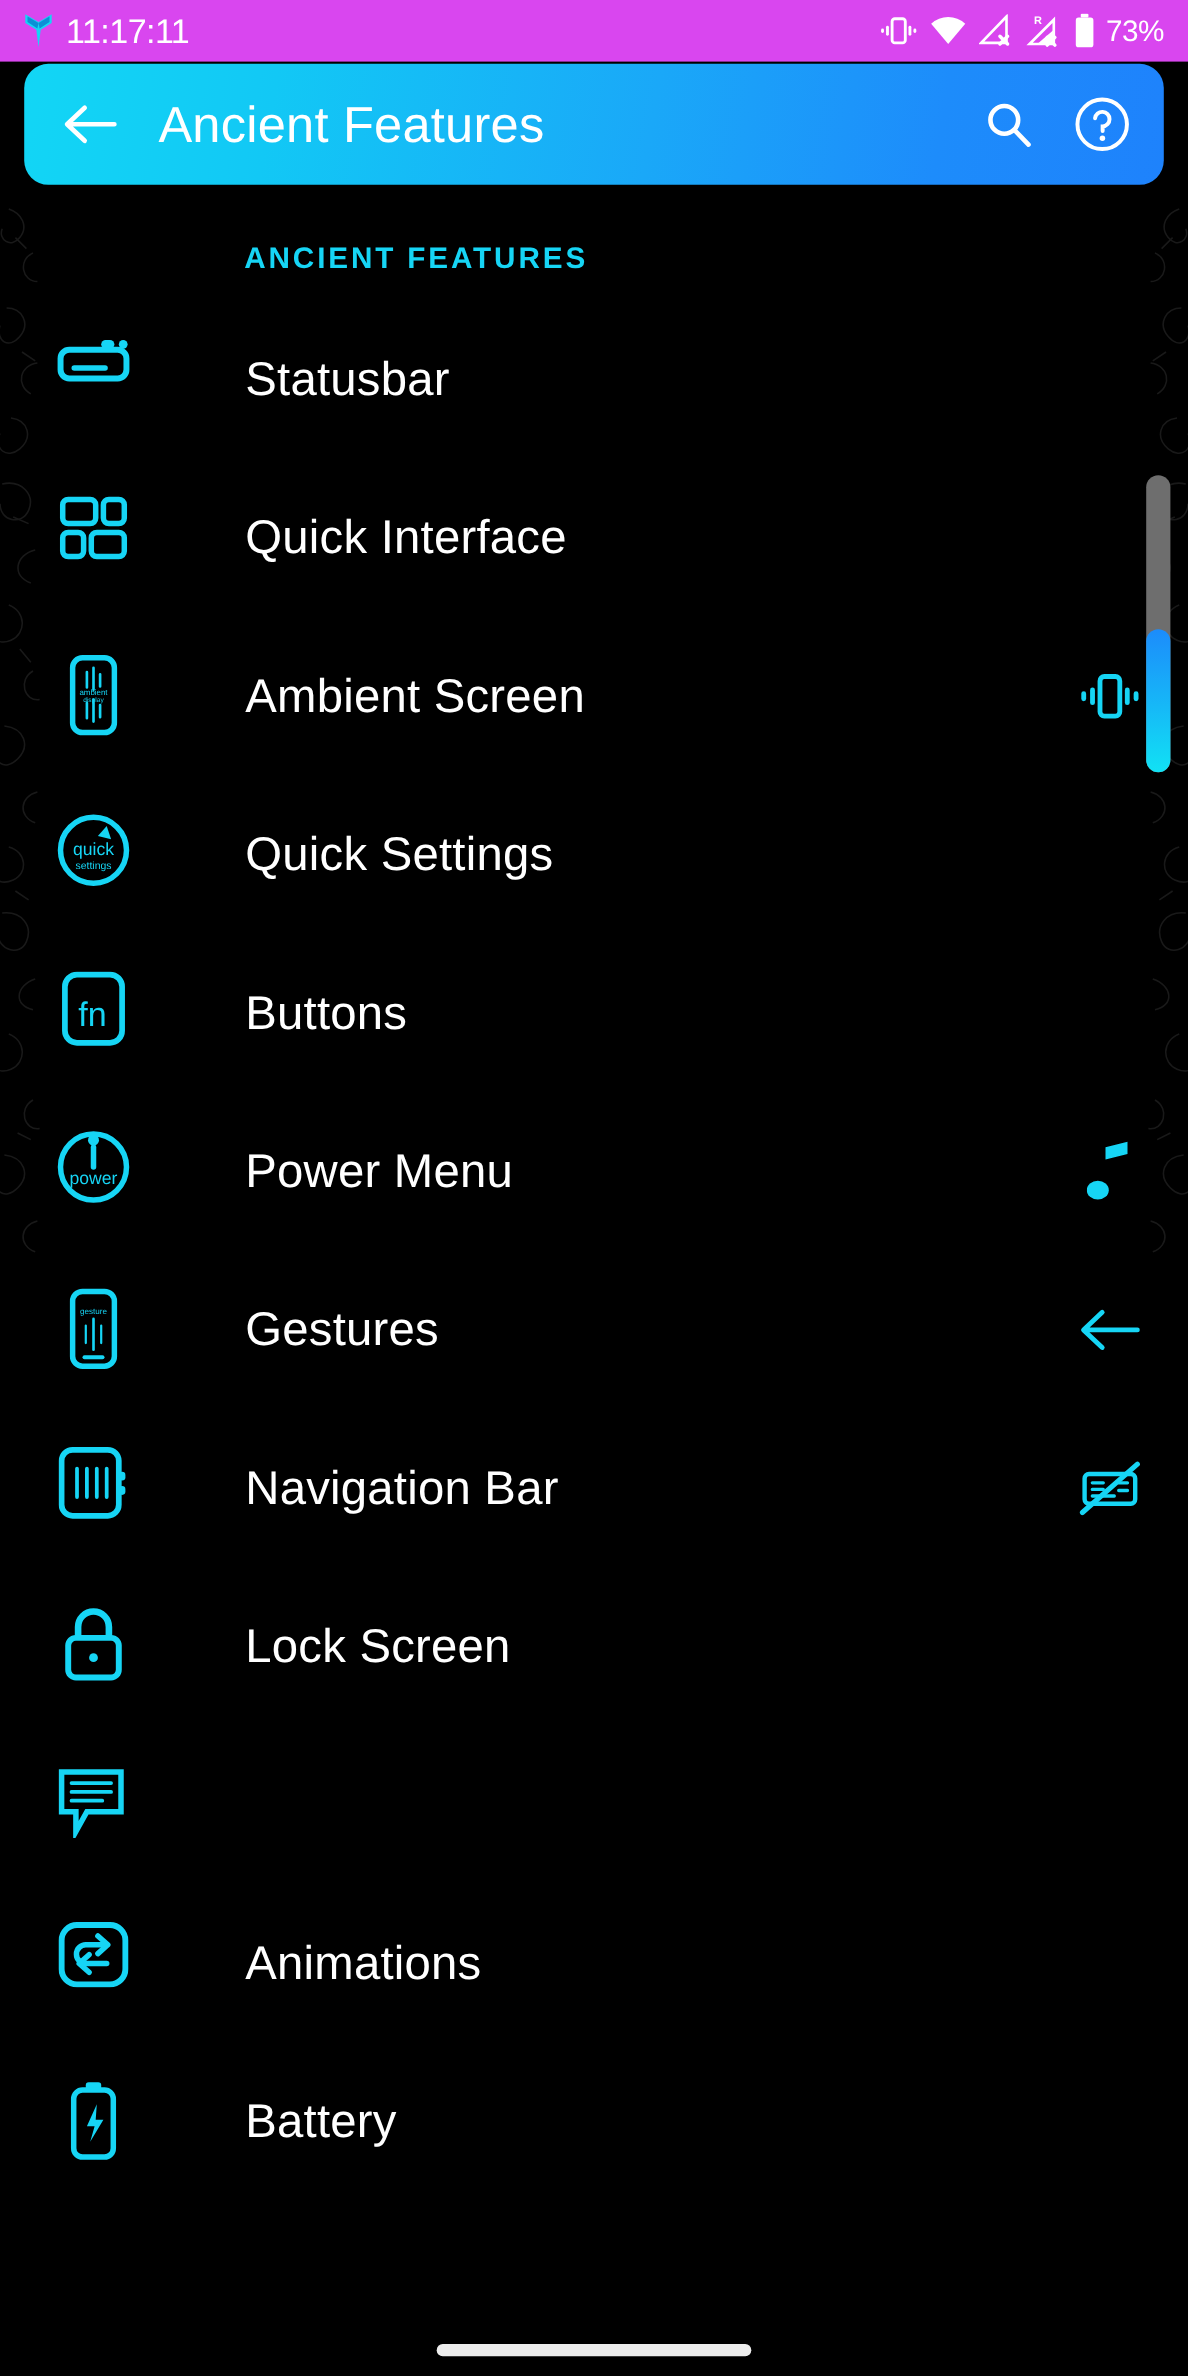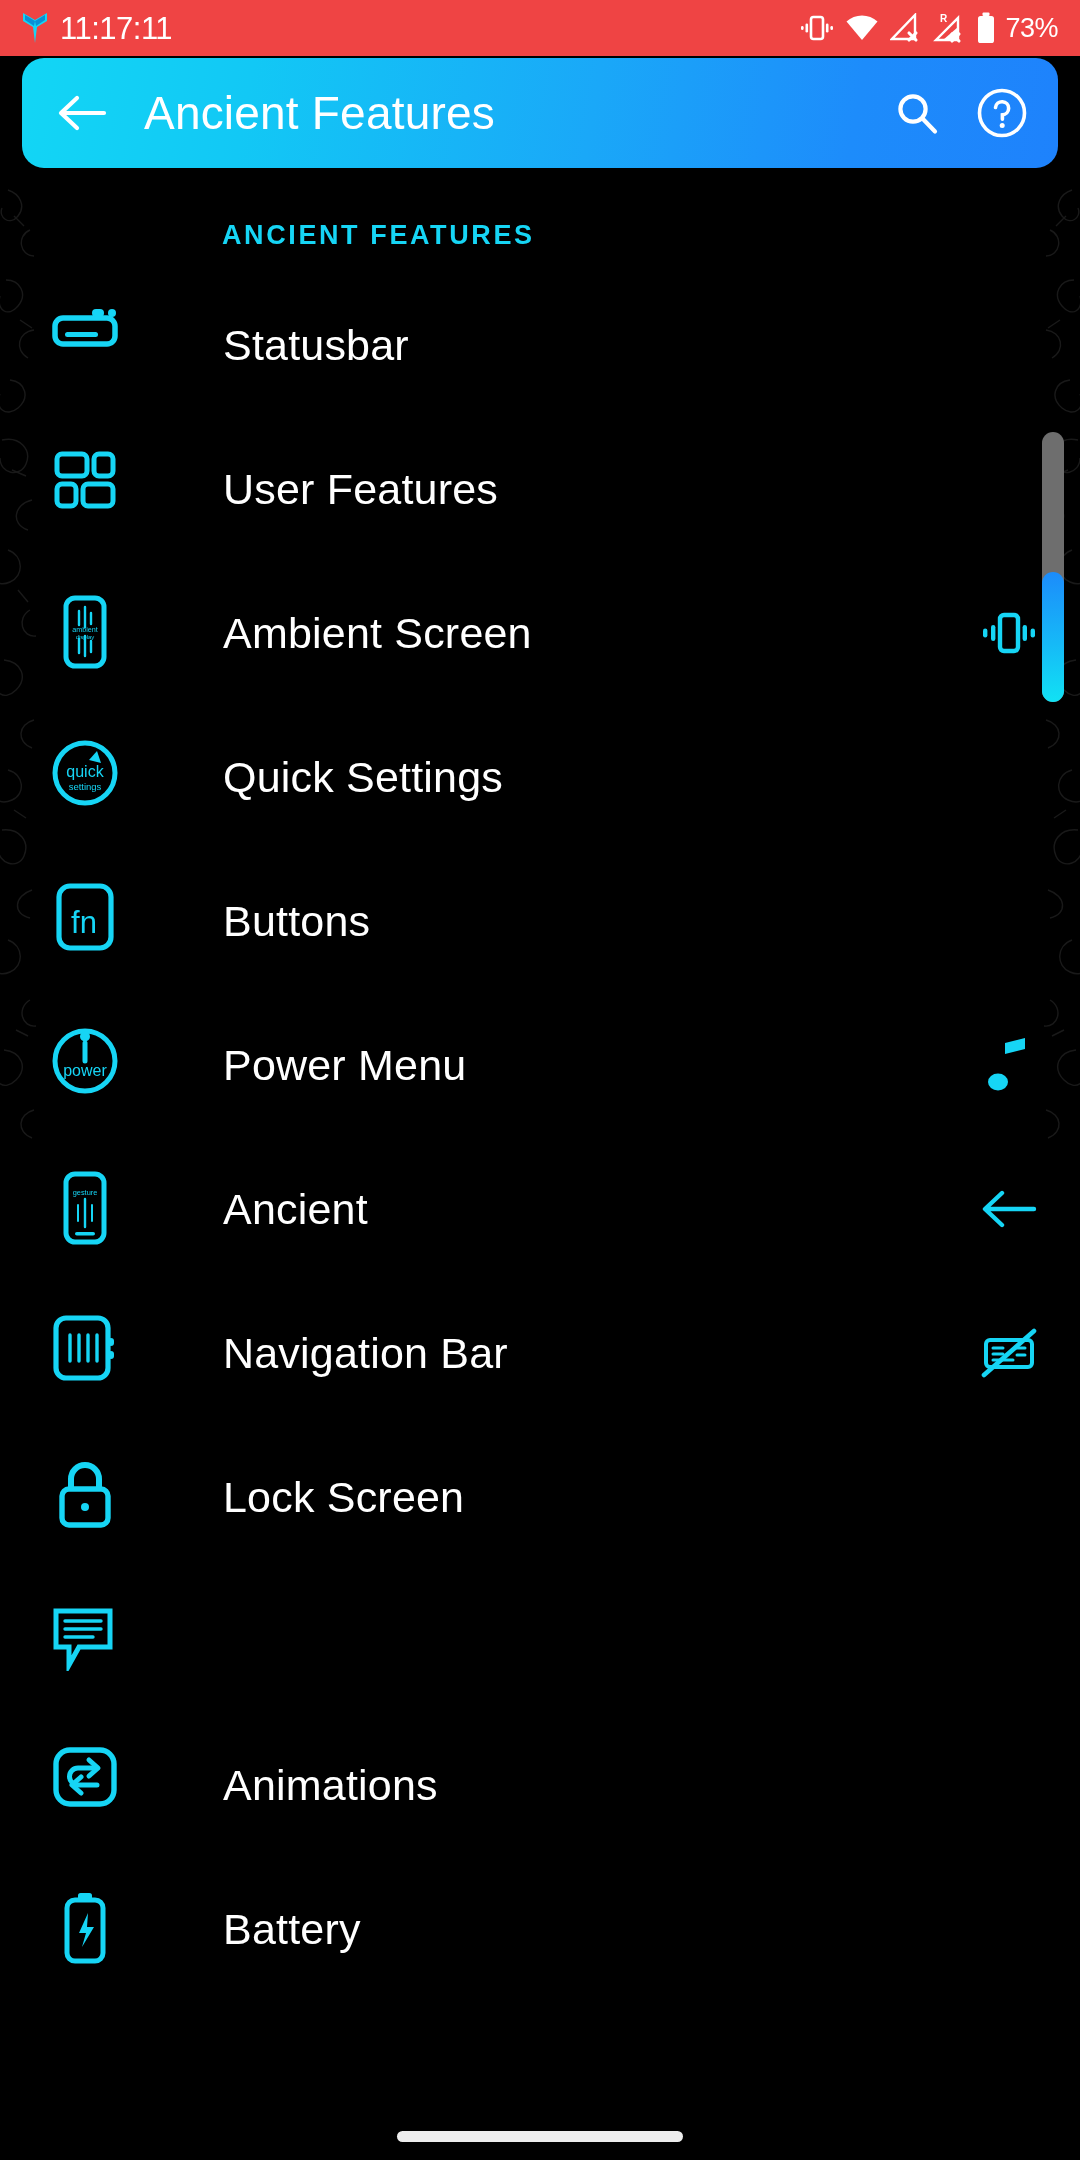--- a/index.html
+++ b/index.html
@@ -16,21 +16,21 @@
     position:absolute; top:170px; bottom:0; width:40px;
     opacity:0.5; pointer-events:none; z-index:0;
   }
   .edge-pattern.left { left:0; }
   .edge-pattern.right { right:0; }
 
   
   #statusbar {
     position:absolute; top:0; left:0; width:1080px; height:56px;
     display:flex; align-items:center; z-index:30;
-    padding:0 22px 0 20px; background:#ef4444;
+    padding:0 22px 0 20px; background:#d946ef;
   }
   #sb-left { display:flex; align-items:center; gap:10px; }
   #sb-logo { width:30px; height:34px; display:block; }
   #sb-clock {
     color:#fff; font-size:31px; letter-spacing:-0.5px;
     font-family:"Liberation Sans", sans-serif; line-height:1;
   }
   #sb-right {
     margin-left:auto; display:flex; align-items:center; gap:11px;
   }
@@ -241,21 +241,21 @@
 
       <div class="row">
         <div class="row-icon">
           <svg width="62" height="58" viewBox="0 0 62 58">
             <rect x="3" y="3" width="30" height="22" rx="5" fill="none" stroke="#16D5F5" stroke-width="5"></rect>
             <rect x="40" y="3" width="19" height="22" rx="5" fill="none" stroke="#16D5F5" stroke-width="5"></rect>
             <rect x="3" y="33" width="19" height="22" rx="5" fill="none" stroke="#16D5F5" stroke-width="5"></rect>
             <rect x="29" y="33" width="30" height="22" rx="5" fill="none" stroke="#16D5F5" stroke-width="5"></rect>
           </svg>
         </div>
-        <span class="row-label">User Features</span>
+        <span class="row-label">Quick Interface</span>
         <div class="row-accessory empty"></div>
       </div>
 
       <div class="row">
         <div class="row-icon">
           <svg width="44" height="74" viewBox="0 0 44 74">
             <rect x="3" y="3" width="38" height="68" rx="9" fill="none" stroke="#16D5F5" stroke-width="5"></rect>
             <path d="M16 16 v14 M22 12 v20 M28 18 v11" stroke="#16D5F5" stroke-width="2.4" stroke-linecap="round"></path>
             <path d="M16 44 v14 M22 41 v20 M28 46 v11" stroke="#16D5F5" stroke-width="2.4" stroke-linecap="round"></path>
             <text x="22" y="37" text-anchor="middle" font-family="Liberation Sans, sans-serif" font-size="7.2" fill="#16D5F5">ambient</text>
@@ -319,21 +319,21 @@
       <div class="row">
         <div class="row-icon">
           <svg width="44" height="74" viewBox="0 0 44 74">
             <rect x="3" y="3" width="38" height="68" rx="9" fill="none" stroke="#16D5F5" stroke-width="5"></rect>
             <text x="22" y="24" text-anchor="middle" font-family="Liberation Sans, sans-serif" font-size="7.4" fill="#16D5F5">gesture</text>
             <path d="M22 28 v28" stroke="#16D5F5" stroke-width="2.4" stroke-linecap="round"></path>
             <path d="M15 34 v16 M29 34 v16" stroke="#16D5F5" stroke-width="2" stroke-linecap="round"></path>
             <rect x="12" y="61" width="20" height="3.6" rx="1.8" fill="#16D5F5"></rect>
           </svg>
         </div>
-        <span class="row-label">Ancient</span>
+        <span class="row-label">Gestures</span>
         <div class="row-accessory">
           <svg width="56" height="44" viewBox="0 0 56 44">
             <path d="M53 22 H6 M21 6 L4 22 L21 38" fill="none" stroke="#16D5F5" stroke-width="4.4" stroke-linecap="round" stroke-linejoin="round"></path>
           </svg>
         </div>
       </div>
 
       <div class="row">
         <div class="row-icon">
           <svg width="64" height="66" viewBox="0 0 64 66">

